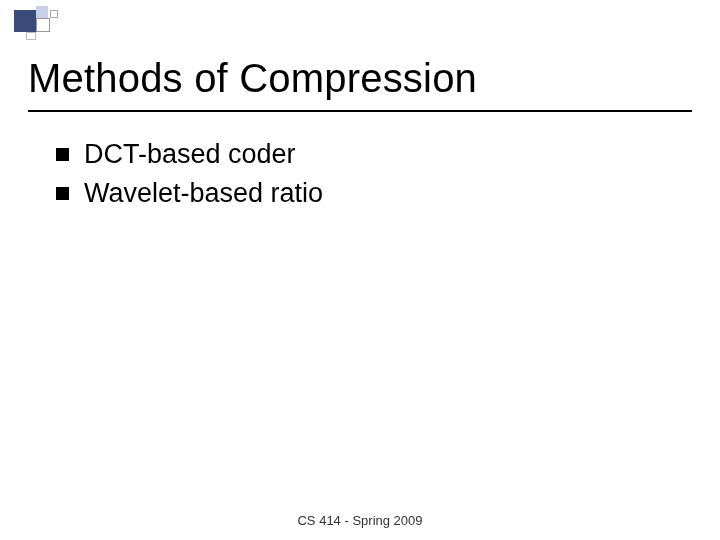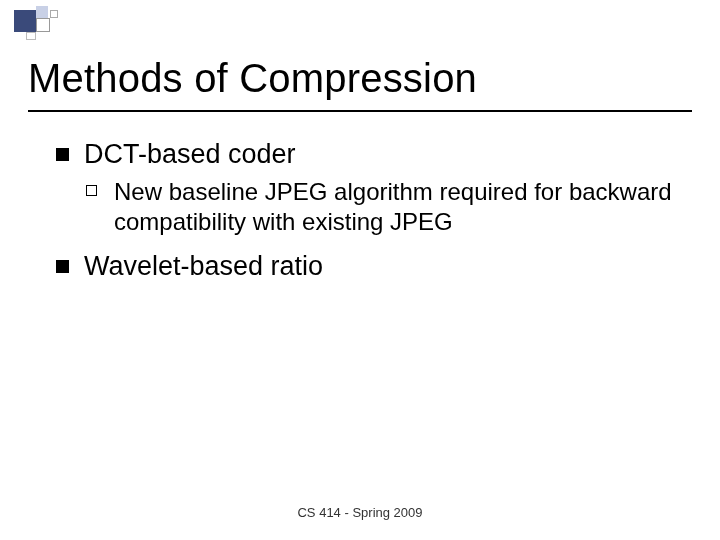--- a/index.html
+++ b/index.html
@@ -86,21 +86,21 @@
     top: 8px;
     width: 11px;
     height: 11px;
     border: 1.5px solid #000;
     box-sizing: border-box;
     background: #fff;
   }
   .footer {
     position: absolute;
     left: 0;
-    bottom: 20px;
+    bottom: 12px;
     width: 720px;
     text-align: center;
     font-size: 13px;
     color: #333;
   }
 </style>
 </head>
 <body>
 
 <div class="slide">
@@ -115,24 +115,20 @@
 
   <div class="title">Methods of Compression</div>
   <div class="rule"></div>
 
   <div class="body">
 
     <div class="l1">
       <span class="bullet-solid"></span>
       <span>DCT-based coder</span>
     </div>
-    <div class="l2">
-      <span class="bullet-open"></span>
-      <span>New baseline JPEG algorithm required for backward compatibility with existing JPEG</span>
-    </div>
 
     <div class="l1">
       <span class="bullet-solid"></span>
       <span>Wavelet-based ratio</span>
     </div>
 
   </div>
 
   <div class="footer">CS 414 - Spring 2009</div>
 </div>

